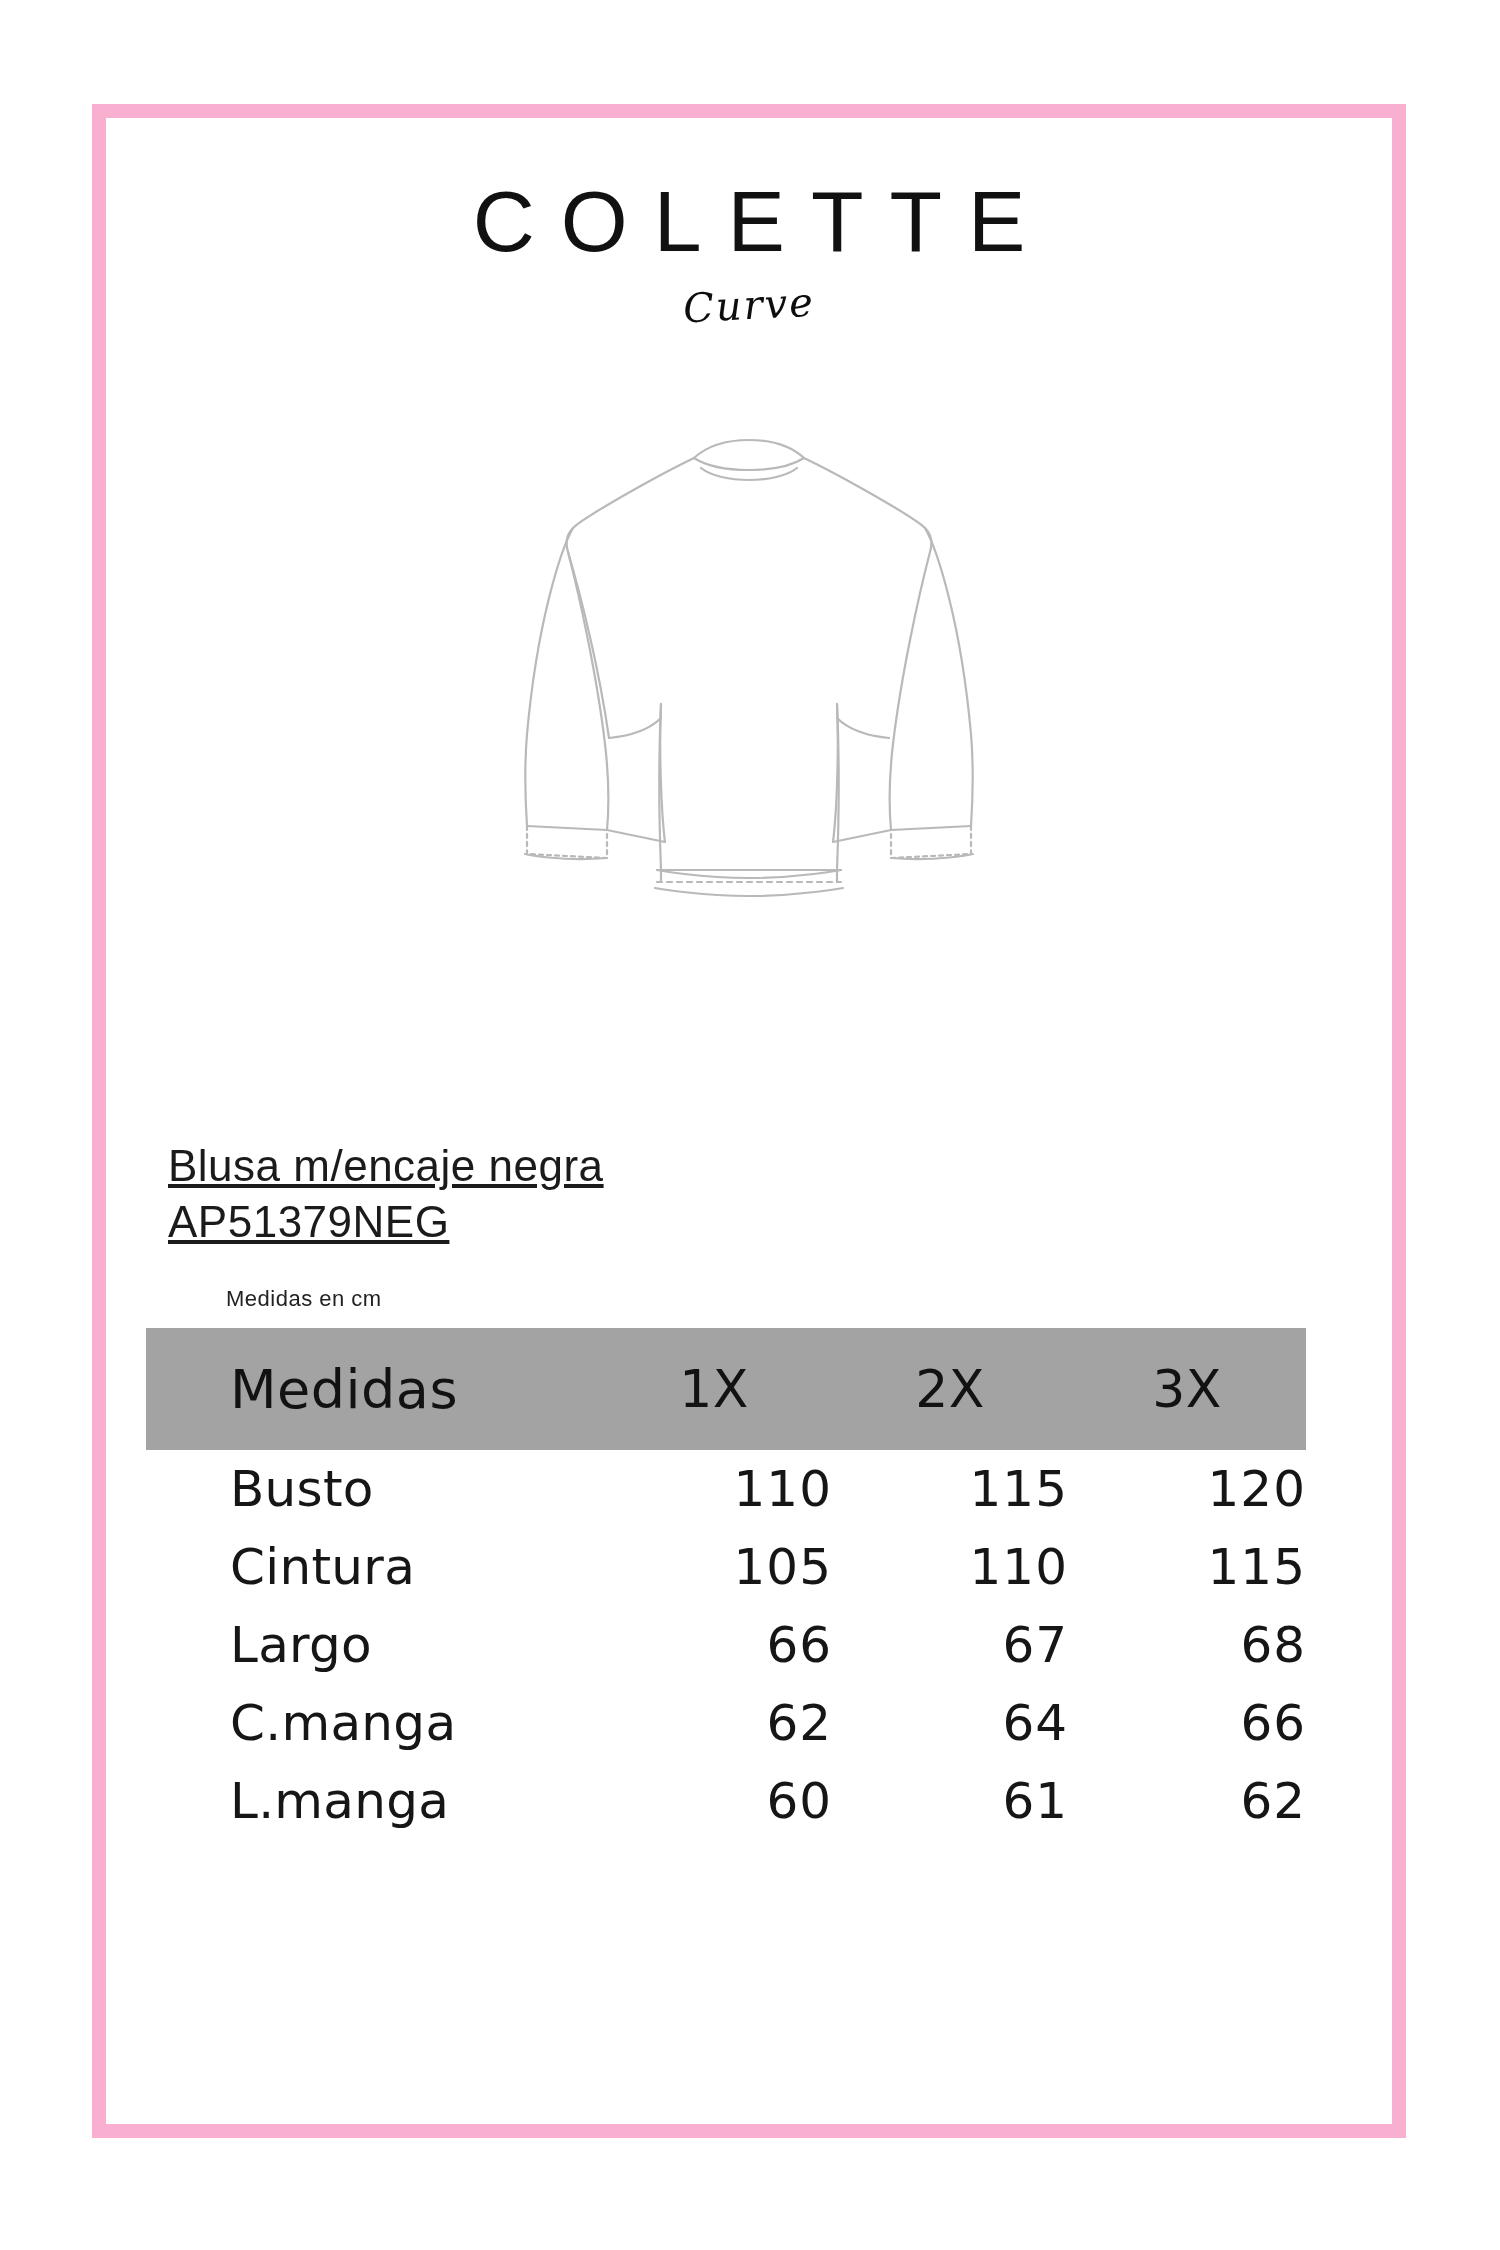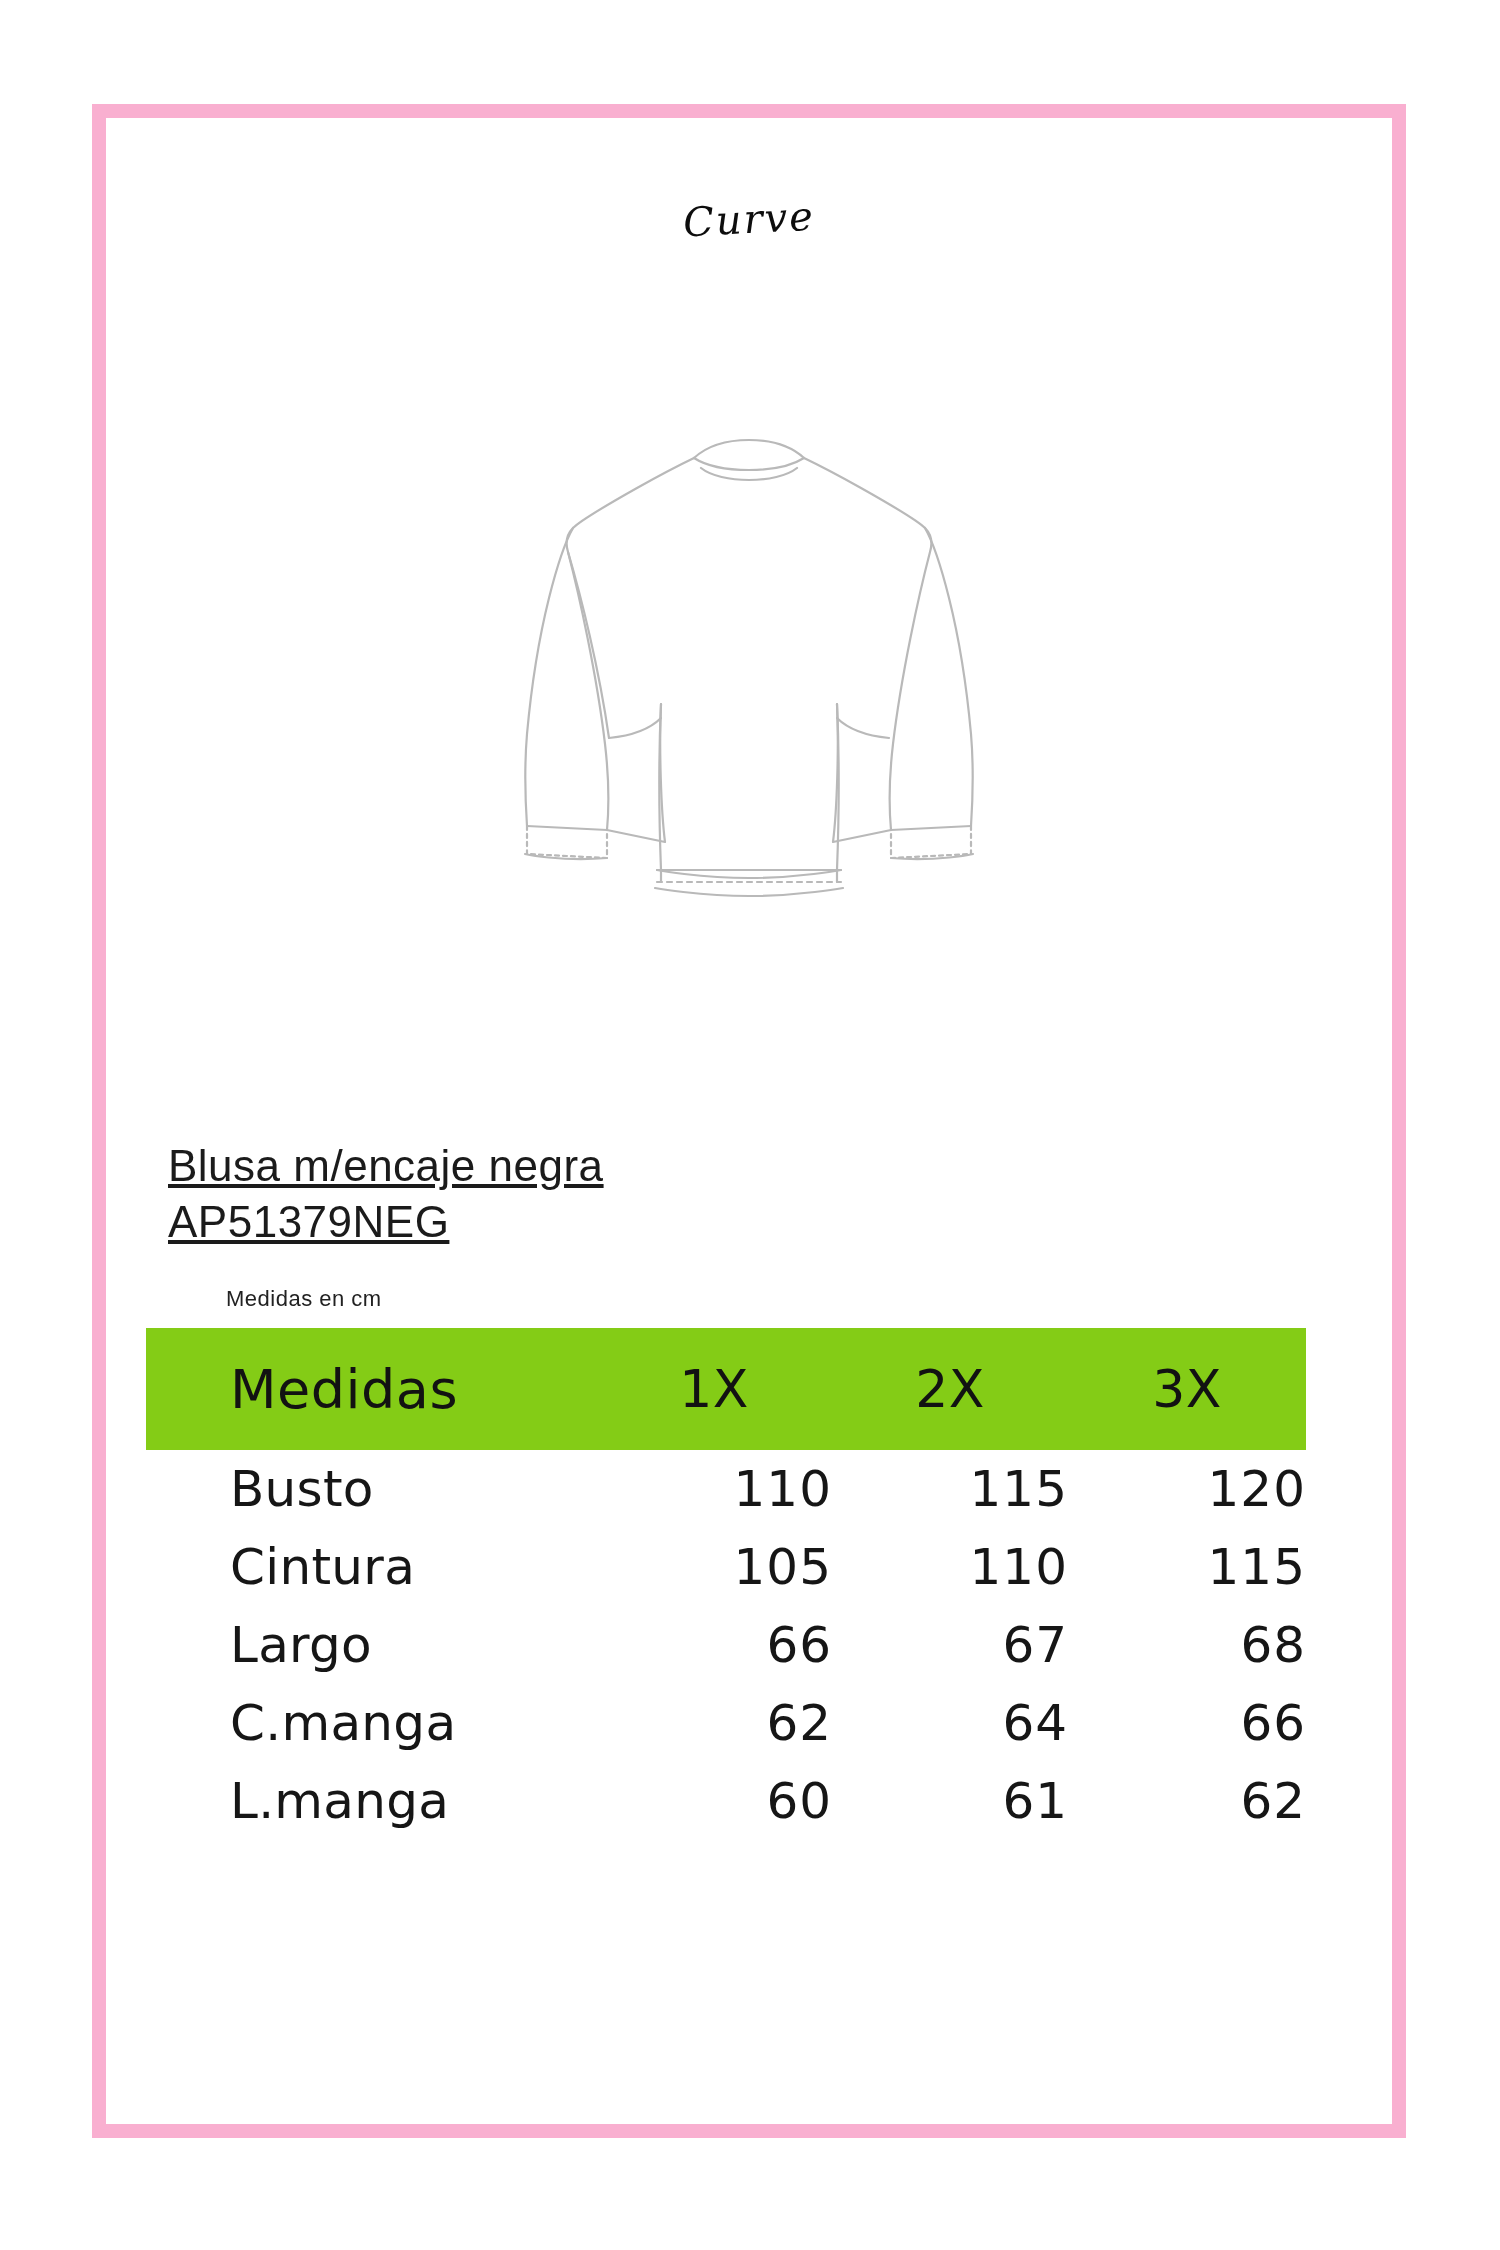--- a/index.html
+++ b/index.html
@@ -113,21 +113,21 @@
     border-collapse: collapse;
     width: 1160px;
     table-layout: fixed;
   }
   table.size-table th,
   table.size-table td {
     padding: 0;
     border: none;
   }
   thead tr {
-    background: #84cc16;
+    background: #a3a3a3;
   }
   thead th {
     height: 122px;
     font-family: "DejaVu Sans", sans-serif;
     font-weight: 400;
     font-size: 52px;
     color: #121212;
     letter-spacing: 0.5px;
   }
   thead th.label-col {
@@ -161,20 +161,21 @@
   col.c3 { width: 238px; }
 </style>
 </head>
 <body>
 
 <div class="page">
 
   <div class="frame">
 
     <div class="brand">
+      <div class="brand-name">COLETTE</div>
       <div class="brand-sub">Curve</div>
     </div>
 
     <div class="garment">
       <svg viewBox="0 0 560 600" width="560" height="600" xmlns="http://www.w3.org/2000/svg">
         <g fill="none" stroke="#b9b9b9" stroke-width="2.2" stroke-linejoin="round" stroke-linecap="round">
 
           <path d="M225 40 C225 40 200 52 168 70 C136 88 110 104 104 110
                    C98 116 96 124 99 134
                    C110 176 128 258 136 326

